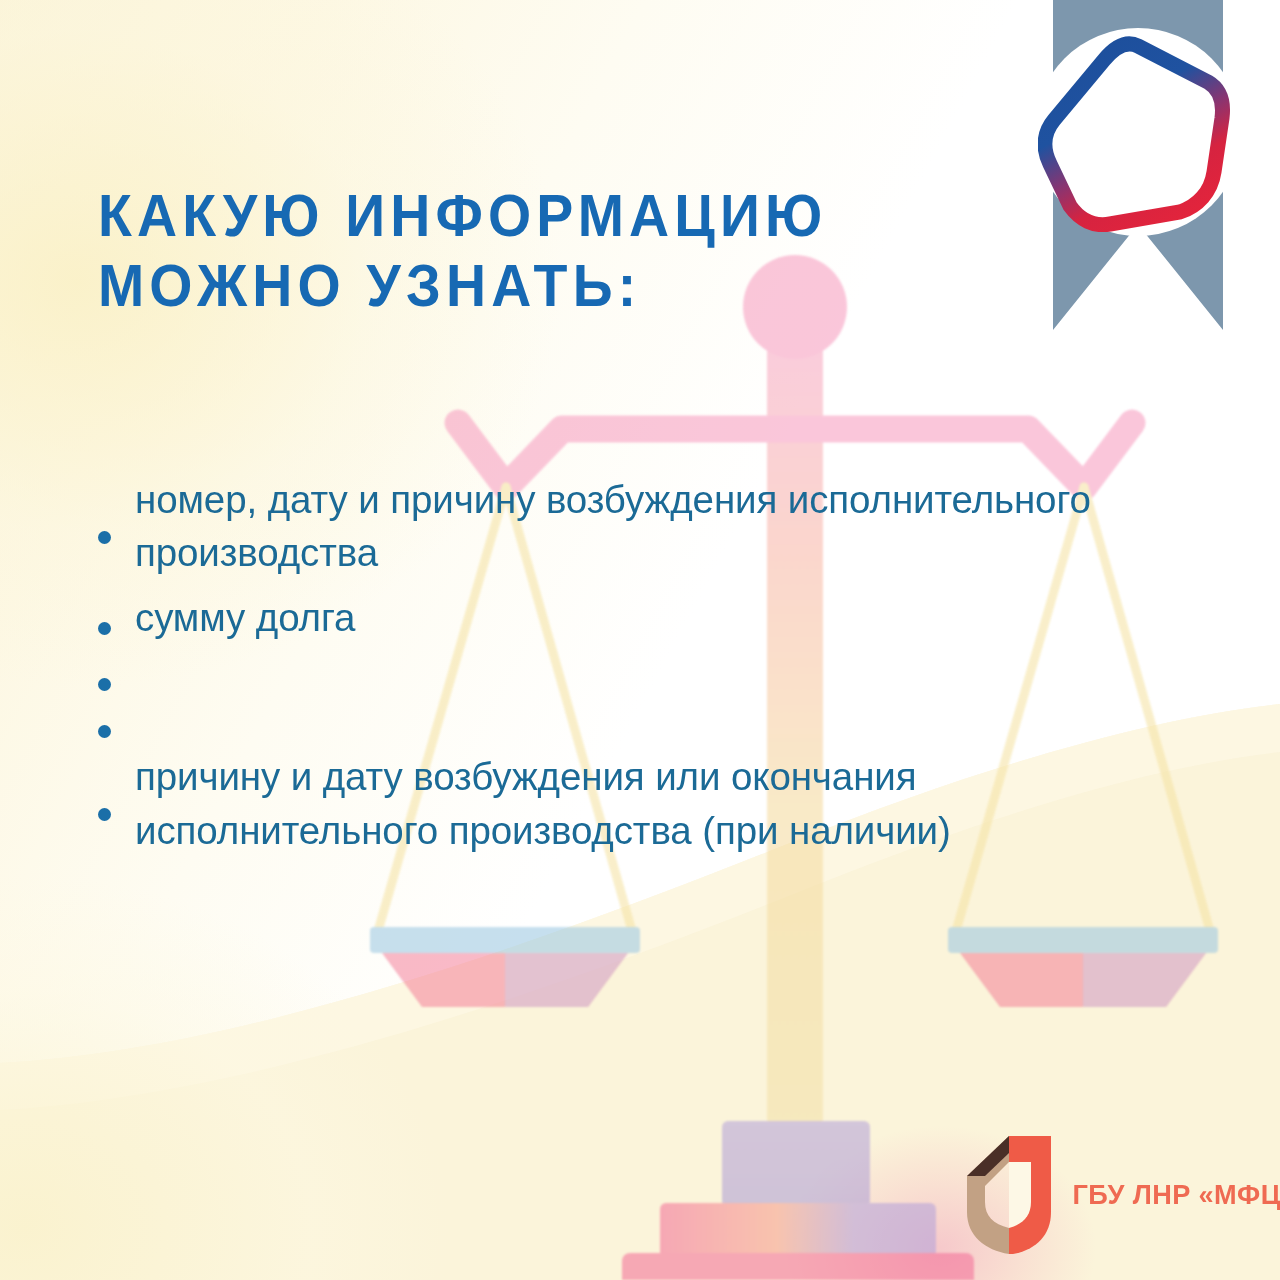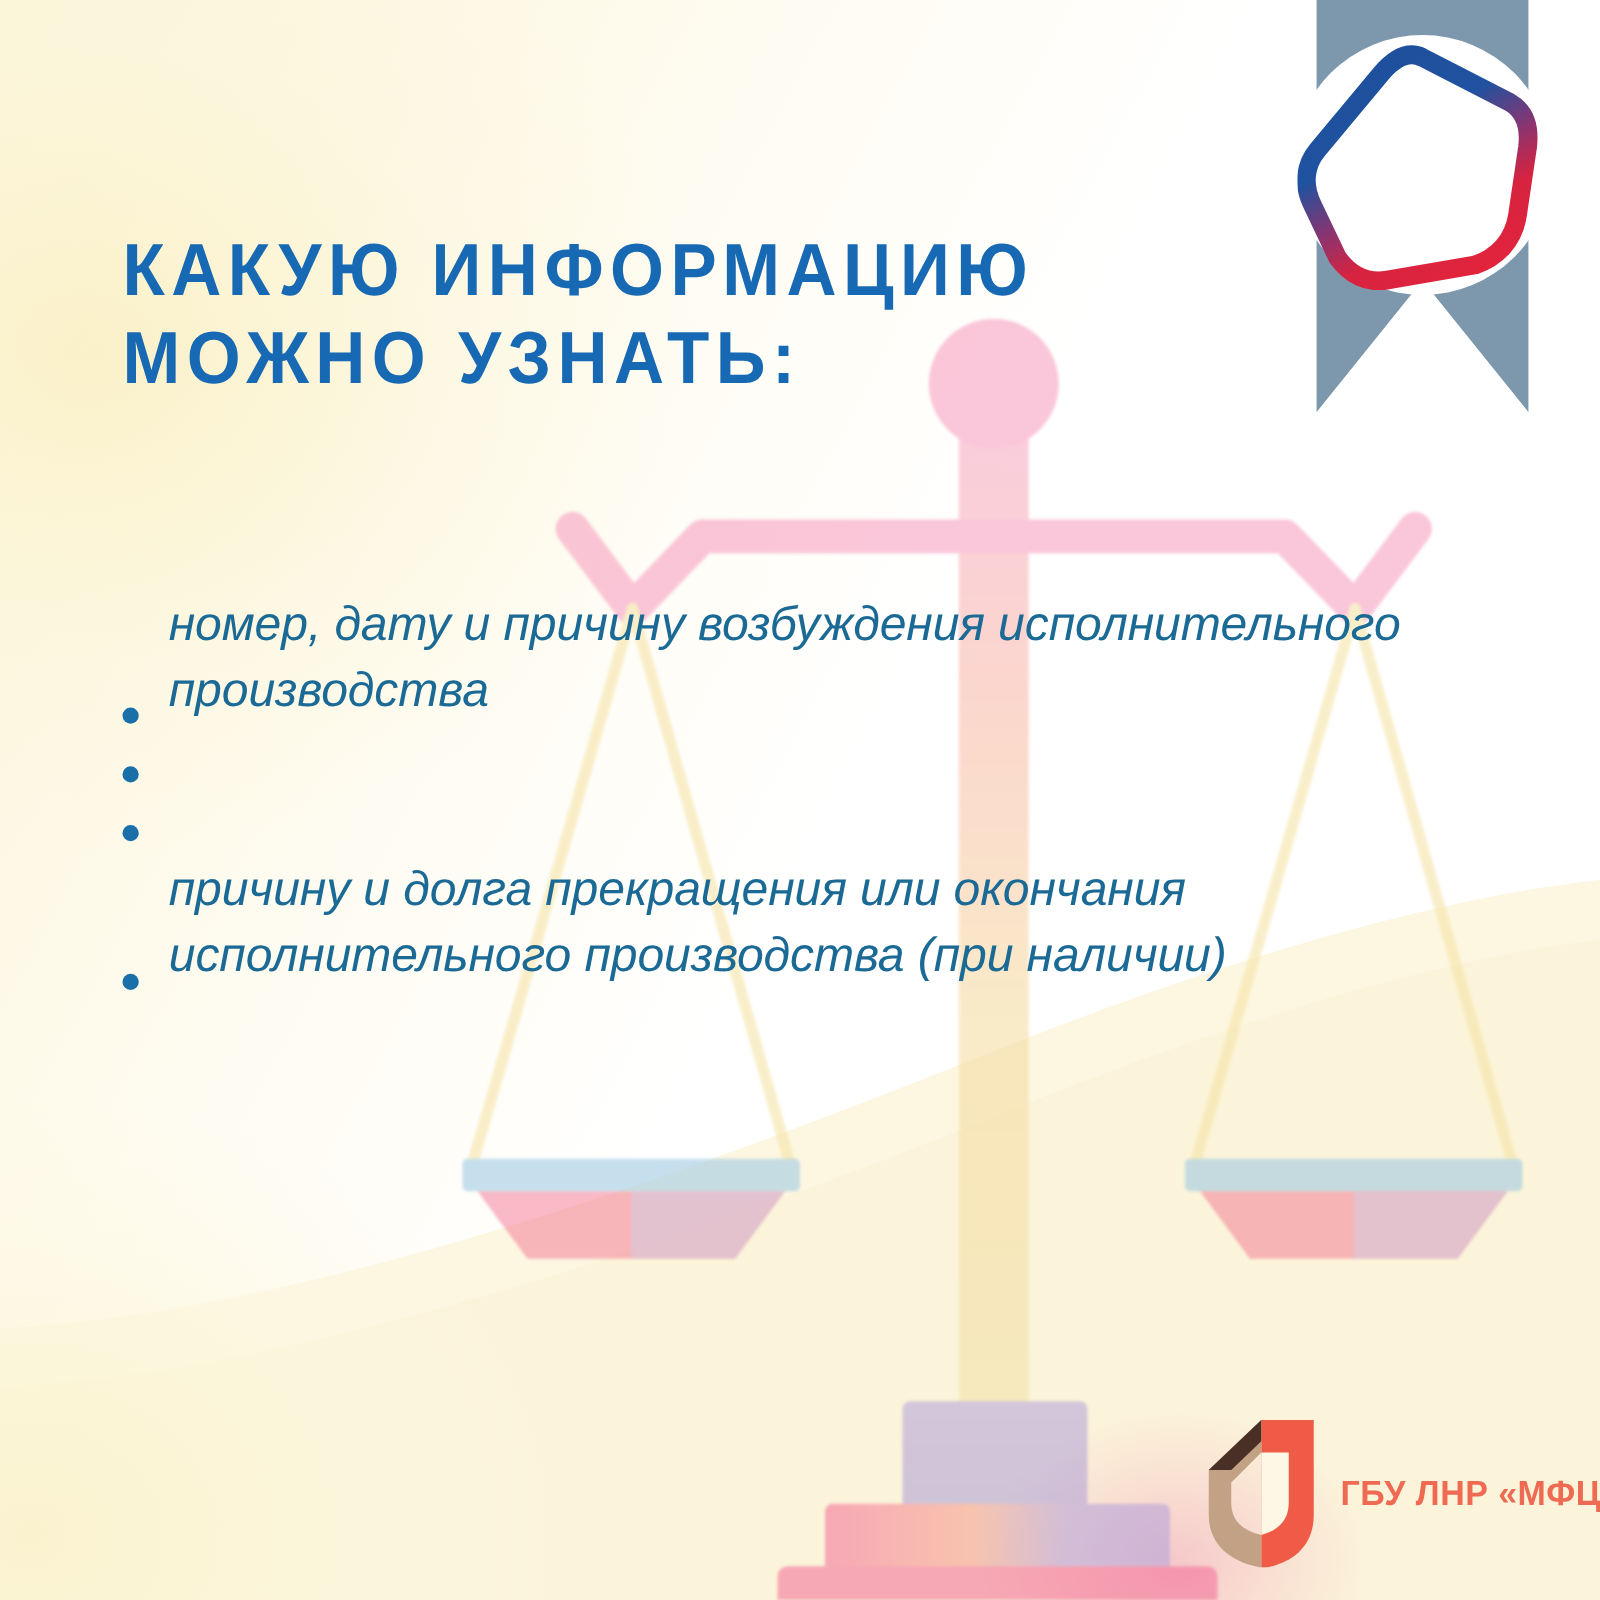--- a/index.html
+++ b/index.html
@@ -88,23 +88,22 @@
   
   .bullets{
     position:absolute;
     left:98px; top:473px;
     width:1150px;
     list-style:none;
   }
   .bullet-row{
     position:relative;
     display:flex;
-    align-items:flex-end;
+    align-items:center;
     margin-bottom:12px;
-    font-style:italic;
   }
   .bullet-dot{
     flex:0 0 auto;
     width:13px; height:13px;
     border-radius:50%;
     background:#1b6fa8;
     margin-top:22px;
     margin-right:24px;
   }
   .bullet-text{
@@ -250,27 +249,31 @@
   <h1 class="heading">КАКУЮ ИНФОРМАЦИЮ
 МОЖНО УЗНАТЬ:</h1>
 
   <ul class="bullets">
     <li class="bullet-row">
       <span class="bullet-dot"></span>
       <span class="bullet-text">номер, дату и причину возбуждения исполнительного производства</span>
     </li>
     <li class="bullet-row">
       <span class="bullet-dot"></span>
-    </li>
-    <li class="bullet-row">
-      <span class="bullet-dot"></span>
-    </li>
-    <li class="bullet-row">
-      <span class="bullet-dot"></span>
-      <span class="bullet-text">причину и долга прекращения или окончания исполнительного производства (при наличии)</span>
+      <span class="bullet-text">сумму долга</span>
+    </li>
+    <li class="bullet-row">
+      <span class="bullet-dot"></span>
+    </li>
+    <li class="bullet-row">
+      <span class="bullet-dot"></span>
+    </li>
+    <li class="bullet-row">
+      <span class="bullet-dot"></span>
+      <span class="bullet-text">причину и дату возбуждения или окончания исполнительного производства (при наличии)</span>
     </li>
   </ul>
 
   <div class="gosuslugi">
     <div class="gos-ribbon"></div>
     <div class="gos-disc"></div>
     <svg class="gos-mark" viewBox="0 0 200 200">
       <defs>
         <linearGradient id="ringGrad" x1="0.18" y1="0" x2="0.72" y2="1">
           <stop offset="0%" stop-color="#1d4f9c"></stop>

